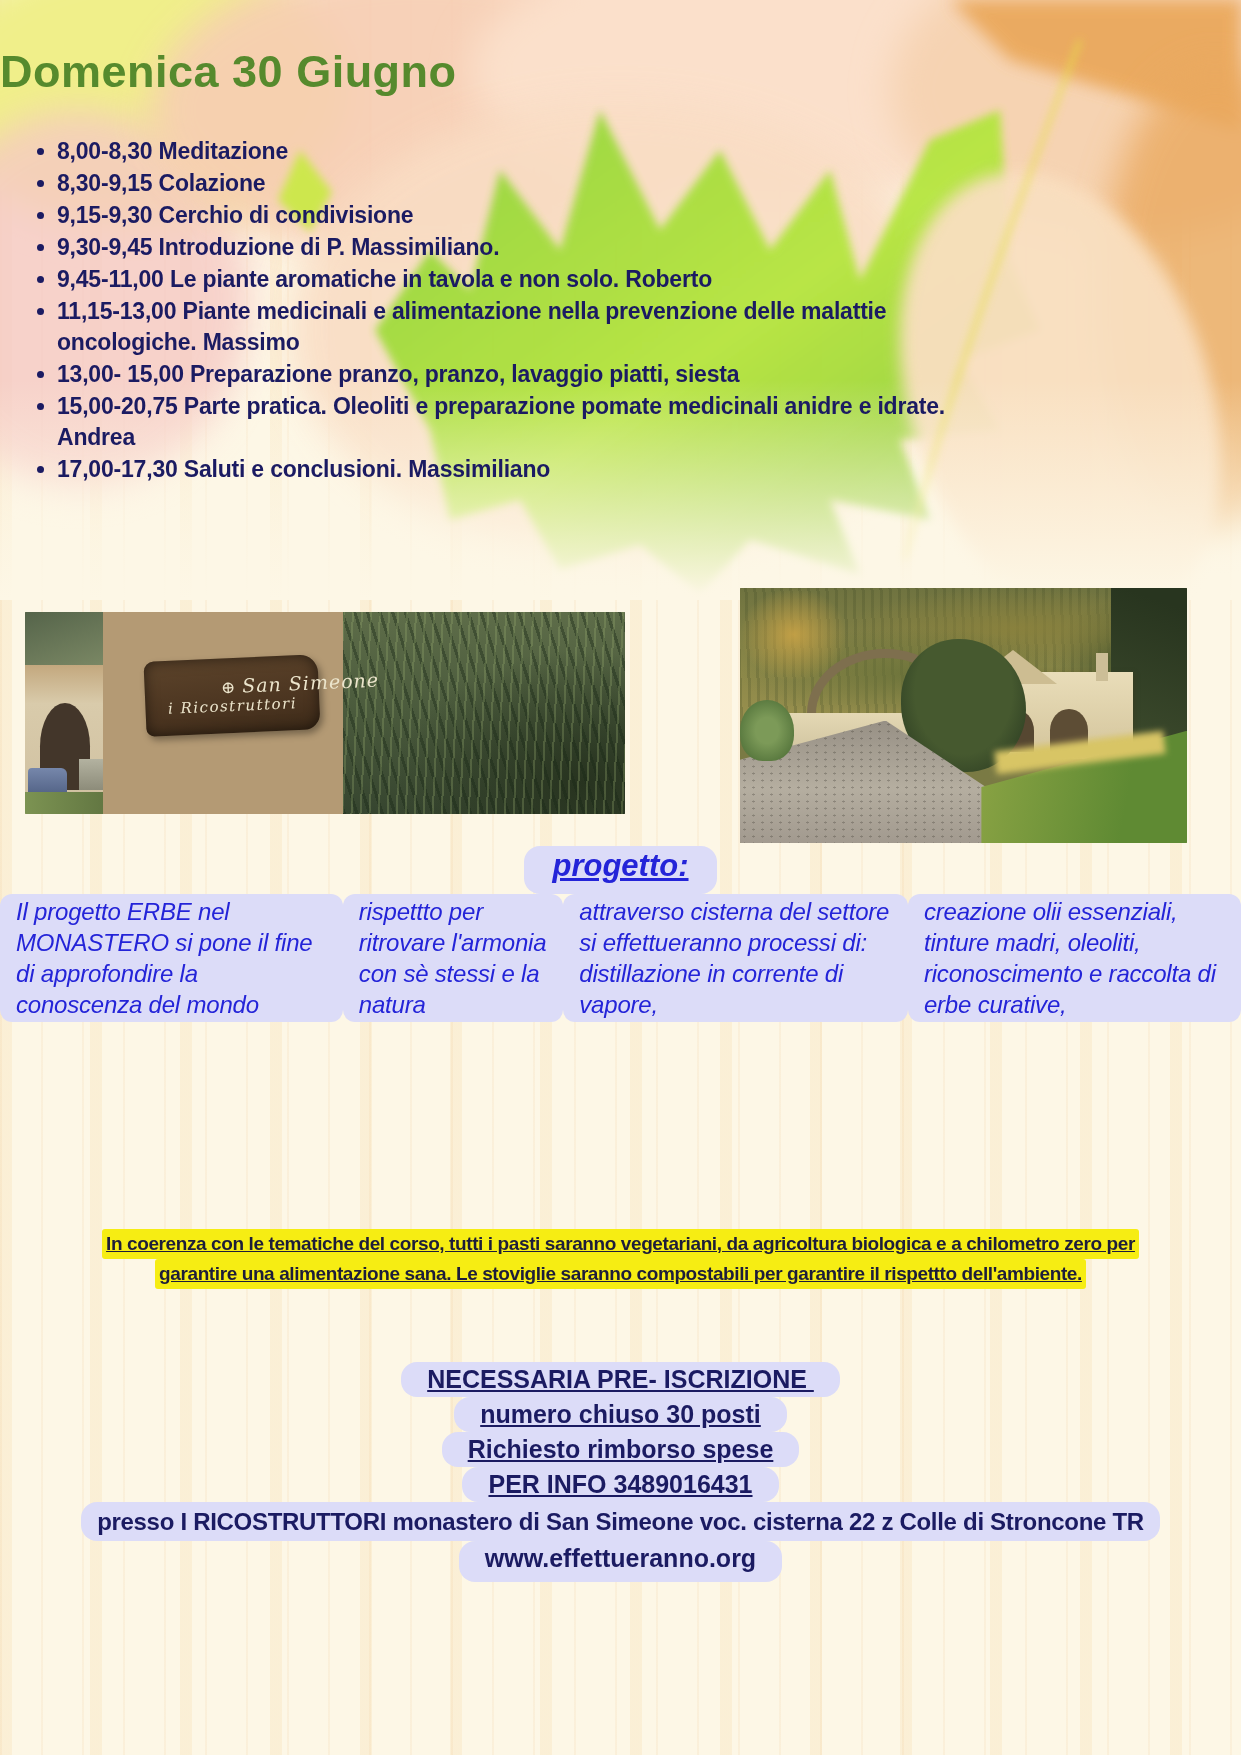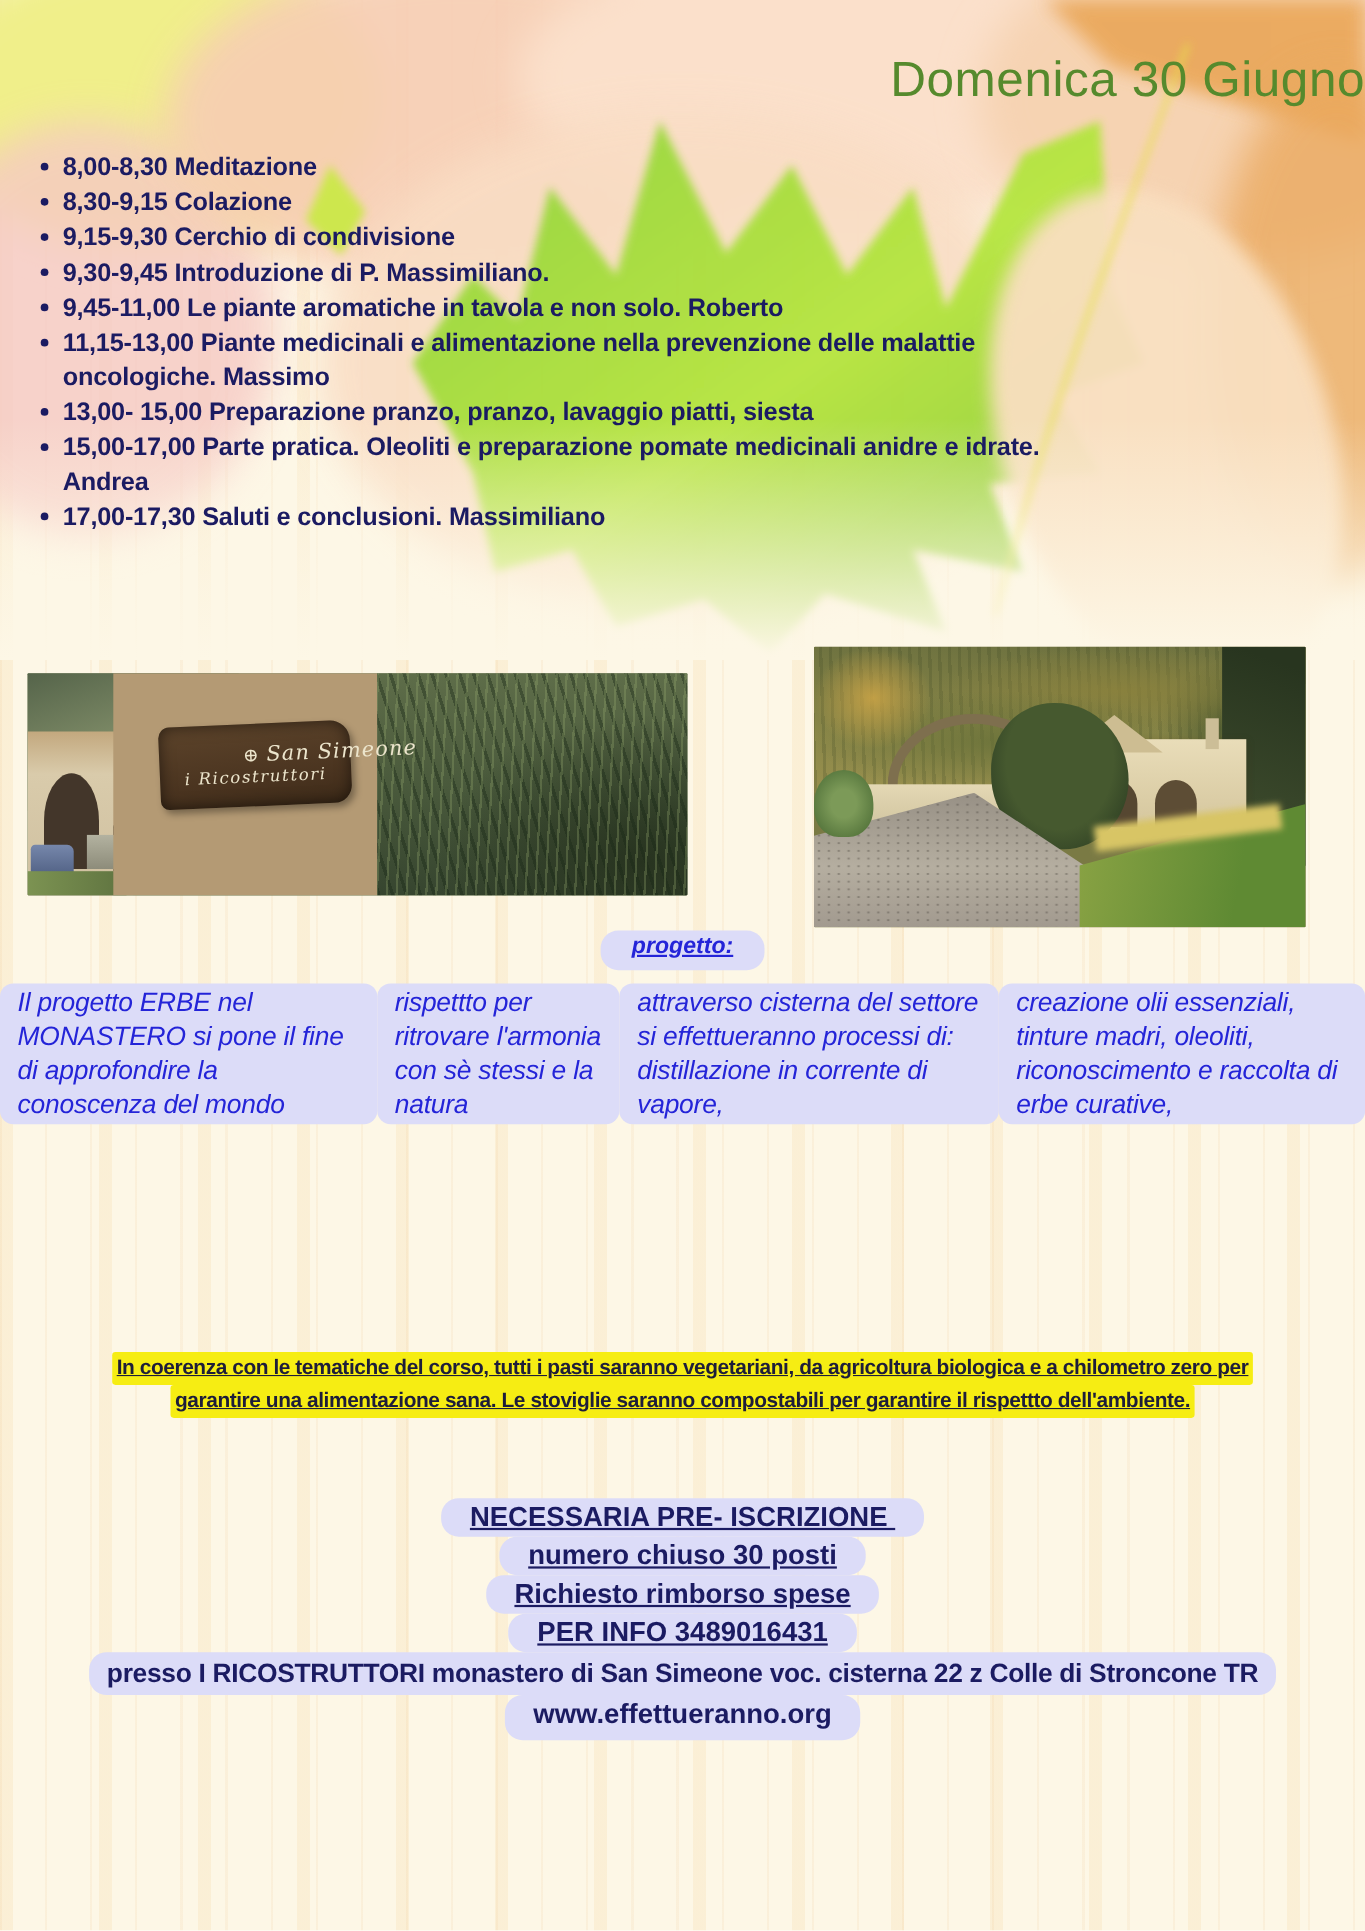--- a/index.html
+++ b/index.html
@@ -15,22 +15,22 @@
   .page{
     position:relative;width:1241px;height:1755px;overflow:hidden;
     font-family:"Liberation Sans",sans-serif;
     background:
       repeating-linear-gradient(90deg, rgba(230,175,110,0.10) 0 2px, rgba(0,0,0,0) 2px 41px),
       repeating-linear-gradient(90deg, rgba(246,221,176,0.30) 0 12px, rgba(0,0,0,0) 12px 90px),
       var(--cream);
   }
   .hero{position:absolute;top:0;left:0;width:1241px;height:600px;}
   h1.title{
-    position:absolute;top:46px;left:0;width:100%;margin:0;text-align:right;
-    font-size:45px;font-weight:normal;color:var(--title-green);letter-spacing:.5px;
+    position:absolute;top:46px;left:0;width:100%;margin:0;text-align:left;
+    font-size:45px;font-weight:bold;color:var(--title-green);letter-spacing:.5px;
   }
   ul.schedule{position:absolute;top:136px;left:30px;width:1060px;margin:0;padding:0;list-style:none;}
   ul.schedule li{
     position:relative;padding-left:27px;margin-bottom:1px;
     font-size:23px;font-weight:bold;line-height:31px;color:var(--schedule-navy);
     white-space:pre-line;letter-spacing:-0.2px;
   }
   ul.schedule li::before{
     content:"";position:absolute;left:7px;top:12px;width:7px;height:7px;border-radius:50%;
     background:var(--schedule-navy);
@@ -110,21 +110,21 @@
     clip-path:polygon(0 32%, 44% 0, 100% 100%, 0 100%);
   }
   .pr-grass{right:0;bottom:0;width:46%;height:44%;background:linear-gradient(100deg,#8aa344 0%,#5f8a33 70%);clip-path:polygon(0 50%,100% 0,100% 100%,0 100%);}
   .pr-grass-lit{right:5%;bottom:31%;width:38%;height:9%;background:#d8c565;filter:blur(3px);transform:rotate(-7deg);}
   .pr-agave{left:0;top:44%;width:12%;height:24%;background:radial-gradient(#7c9a58 30%,#55753c 80%);border-radius:50% 50% 42% 42%;}
 
   
   .project-head-wrap{position:absolute;top:846px;left:0;width:100%;text-align:center;}
   .project-head{
     display:inline-block;background:var(--lavender);border-radius:16px;padding:2px 28px 10px;
-    font-size:21px;font-weight:bold;font-style:italic;text-decoration:underline;color:var(--project-blue);
+    font-size:31px;font-weight:bold;font-style:italic;text-decoration:underline;color:var(--project-blue);
   }
   .project-lines{position:absolute;top:894px;left:0;width:100%;display:flex;flex-direction:row;align-items:center;font-style:italic;}
   .project-lines .hl{
     display:inline-block;background:var(--lavender);border-radius:12px;padding:2px 16px;margin:0;
     font-size:24px;color:var(--project-blue);line-height:31px;letter-spacing:-0.2px;
   }
 
   
   .notice{position:absolute;top:1229px;left:0;width:100%;display:flex;flex-direction:column;align-items:center;}
   .notice .yl{
@@ -188,21 +188,21 @@
 
   <ul class="schedule">
     <li>8,00-8,30 Meditazione</li>
     <li>8,30-9,15 Colazione</li>
     <li>9,15-9,30 Cerchio di condivisione</li>
     <li>9,30-9,45 Introduzione di P. Massimiliano.</li>
     <li>9,45-11,00 Le piante aromatiche in tavola e non solo. Roberto</li>
     <li>11,15-13,00 Piante medicinali e alimentazione nella prevenzione delle malattie
 oncologiche. Massimo</li>
     <li>13,00- 15,00 Preparazione pranzo, pranzo, lavaggio piatti, siesta</li>
-    <li>15,00-17,00 Parte pratica. Oleoliti e preparazione pomate medicinali anidre e idrate.
+    <li>15,00-20,75 Parte pratica. Oleoliti e preparazione pomate medicinali anidre e idrate.
 Andrea</li>
     <li>17,00-17,30 Saluti e conclusioni. Massimiliano</li>
   </ul>
 
   <div class="photo photo-left">
     <div class="pl-hill"></div>
     <div class="pl-building">
       <div class="pl-b-arch"></div>
     </div>
     <div class="pl-car"></div>

